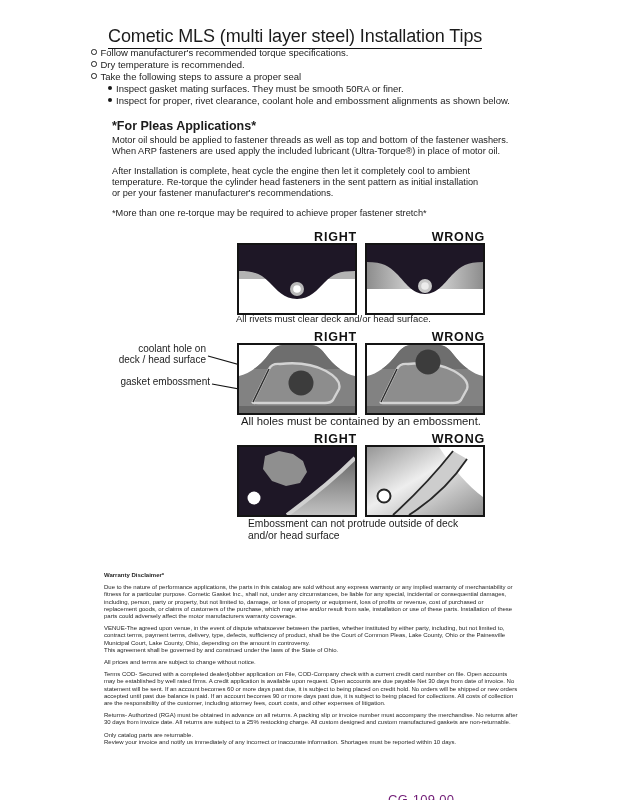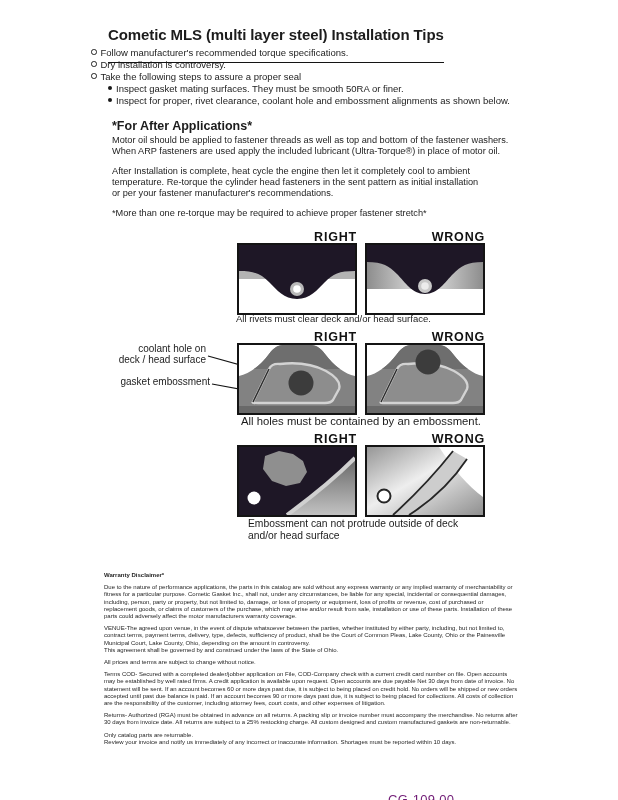--- a/index.html
+++ b/index.html
@@ -3,22 +3,22 @@
 <meta charset="utf-8">
 <style>
   html,body{margin:0;padding:0;background:#e8e8e8;}
   #page{
     position:relative;width:618px;height:800px;background:#ffffff;
     font-family:"Liberation Sans","DejaVu Sans",sans-serif;color:#1c1c1c;
     overflow:hidden;margin:0 auto;
   }
   .abs{position:absolute;white-space:nowrap;}
   
-  .title{left:108px;top:26px;font-size:15px;font-weight:bold;letter-spacing:-0.1px;
-         border-bottom:1.6px solid #141414;padding-bottom:19px;}
+  .title{left:108px;top:26px;font-size:18px;font-weight:normal;letter-spacing:-0.1px;
+         border-bottom:1.6px solid #141414;padding-bottom:1px;}
   
   .bullet-row{position:absolute;left:91px;height:12px;display:flex;align-items:center;gap:4px;font-size:9.5px;}
   .bullet-row.sub{left:108px;}
   .o-bullet{width:3.5px;height:3.5px;border:1.1px solid #222;border-radius:50%;flex:0 0 auto;}
   .dot-bullet{width:4px;height:4px;background:#191919;border-radius:50%;flex:0 0 auto;}
   
   .h2{left:112px;font-size:12.5px;font-weight:bold;}
   .bodyline{left:112px;font-size:9.2px;}
   
   .dg-head{font-size:12.5px;font-weight:600;letter-spacing:0.8px;text-align:right;width:120px;color:#111;}
@@ -41,36 +41,36 @@
 <div id="page">
 
   <div class="abs title">Cometic MLS (multi layer steel) Installation Tips</div>
 
   <div class="bullet-row" style="top:46px">
     <span class="o-bullet"></span>
     <span>Follow manufacturer's recommended torque specifications.</span>
   </div>
   <div class="bullet-row" style="top:58px">
     <span class="o-bullet"></span>
-    <span>Dry installation is controversy.</span>
+    <span>Dry temperature is recommended.</span>
   </div>
   <div class="bullet-row" style="top:70px">
     <span class="o-bullet"></span>
     <span>Take the following steps to assure a proper seal</span>
   </div>
   <div class="bullet-row sub" style="top:82px">
     <span class="dot-bullet"></span>
     <span>Inspect gasket mating surfaces.  They must be smooth 50RA or finer.</span>
   </div>
   <div class="bullet-row sub" style="top:94px">
     <span class="dot-bullet"></span>
     <span>Inspect for proper, rivet clearance, coolant hole and embossment alignments as shown below.</span>
   </div>
 
-  <div class="abs h2" style="top:119px">*For After Applications*</div>
+  <div class="abs h2" style="top:119px">*For Pleas Applications*</div>
   <div class="abs bodyline" style="top:135px">Motor oil should be applied to fastener threads as well as top and bottom of the fastener washers.</div>
   <div class="abs bodyline" style="top:146px">When ARP fasteners are used apply the included lubricant (Ultra-Torque®) in place of motor oil.</div>
   <div class="abs bodyline" style="top:166px">After Installation is complete, heat cycle the engine then let it completely cool to ambient</div>
   <div class="abs bodyline" style="top:177px">temperature. Re-torque the cylinder head fasteners in the sent pattern as initial installation</div>
   <div class="abs bodyline" style="top:188px">or per your fastener manufacturer's recommendations.</div>
   <div class="abs bodyline" style="top:208px">*More than one re-torque may be required to achieve proper fastener stretch*</div>
 
   <div class="abs dg-head" style="left:237px;top:230px">RIGHT</div>
   <div class="abs dg-head" style="left:365px;top:230px">WRONG</div>
 

